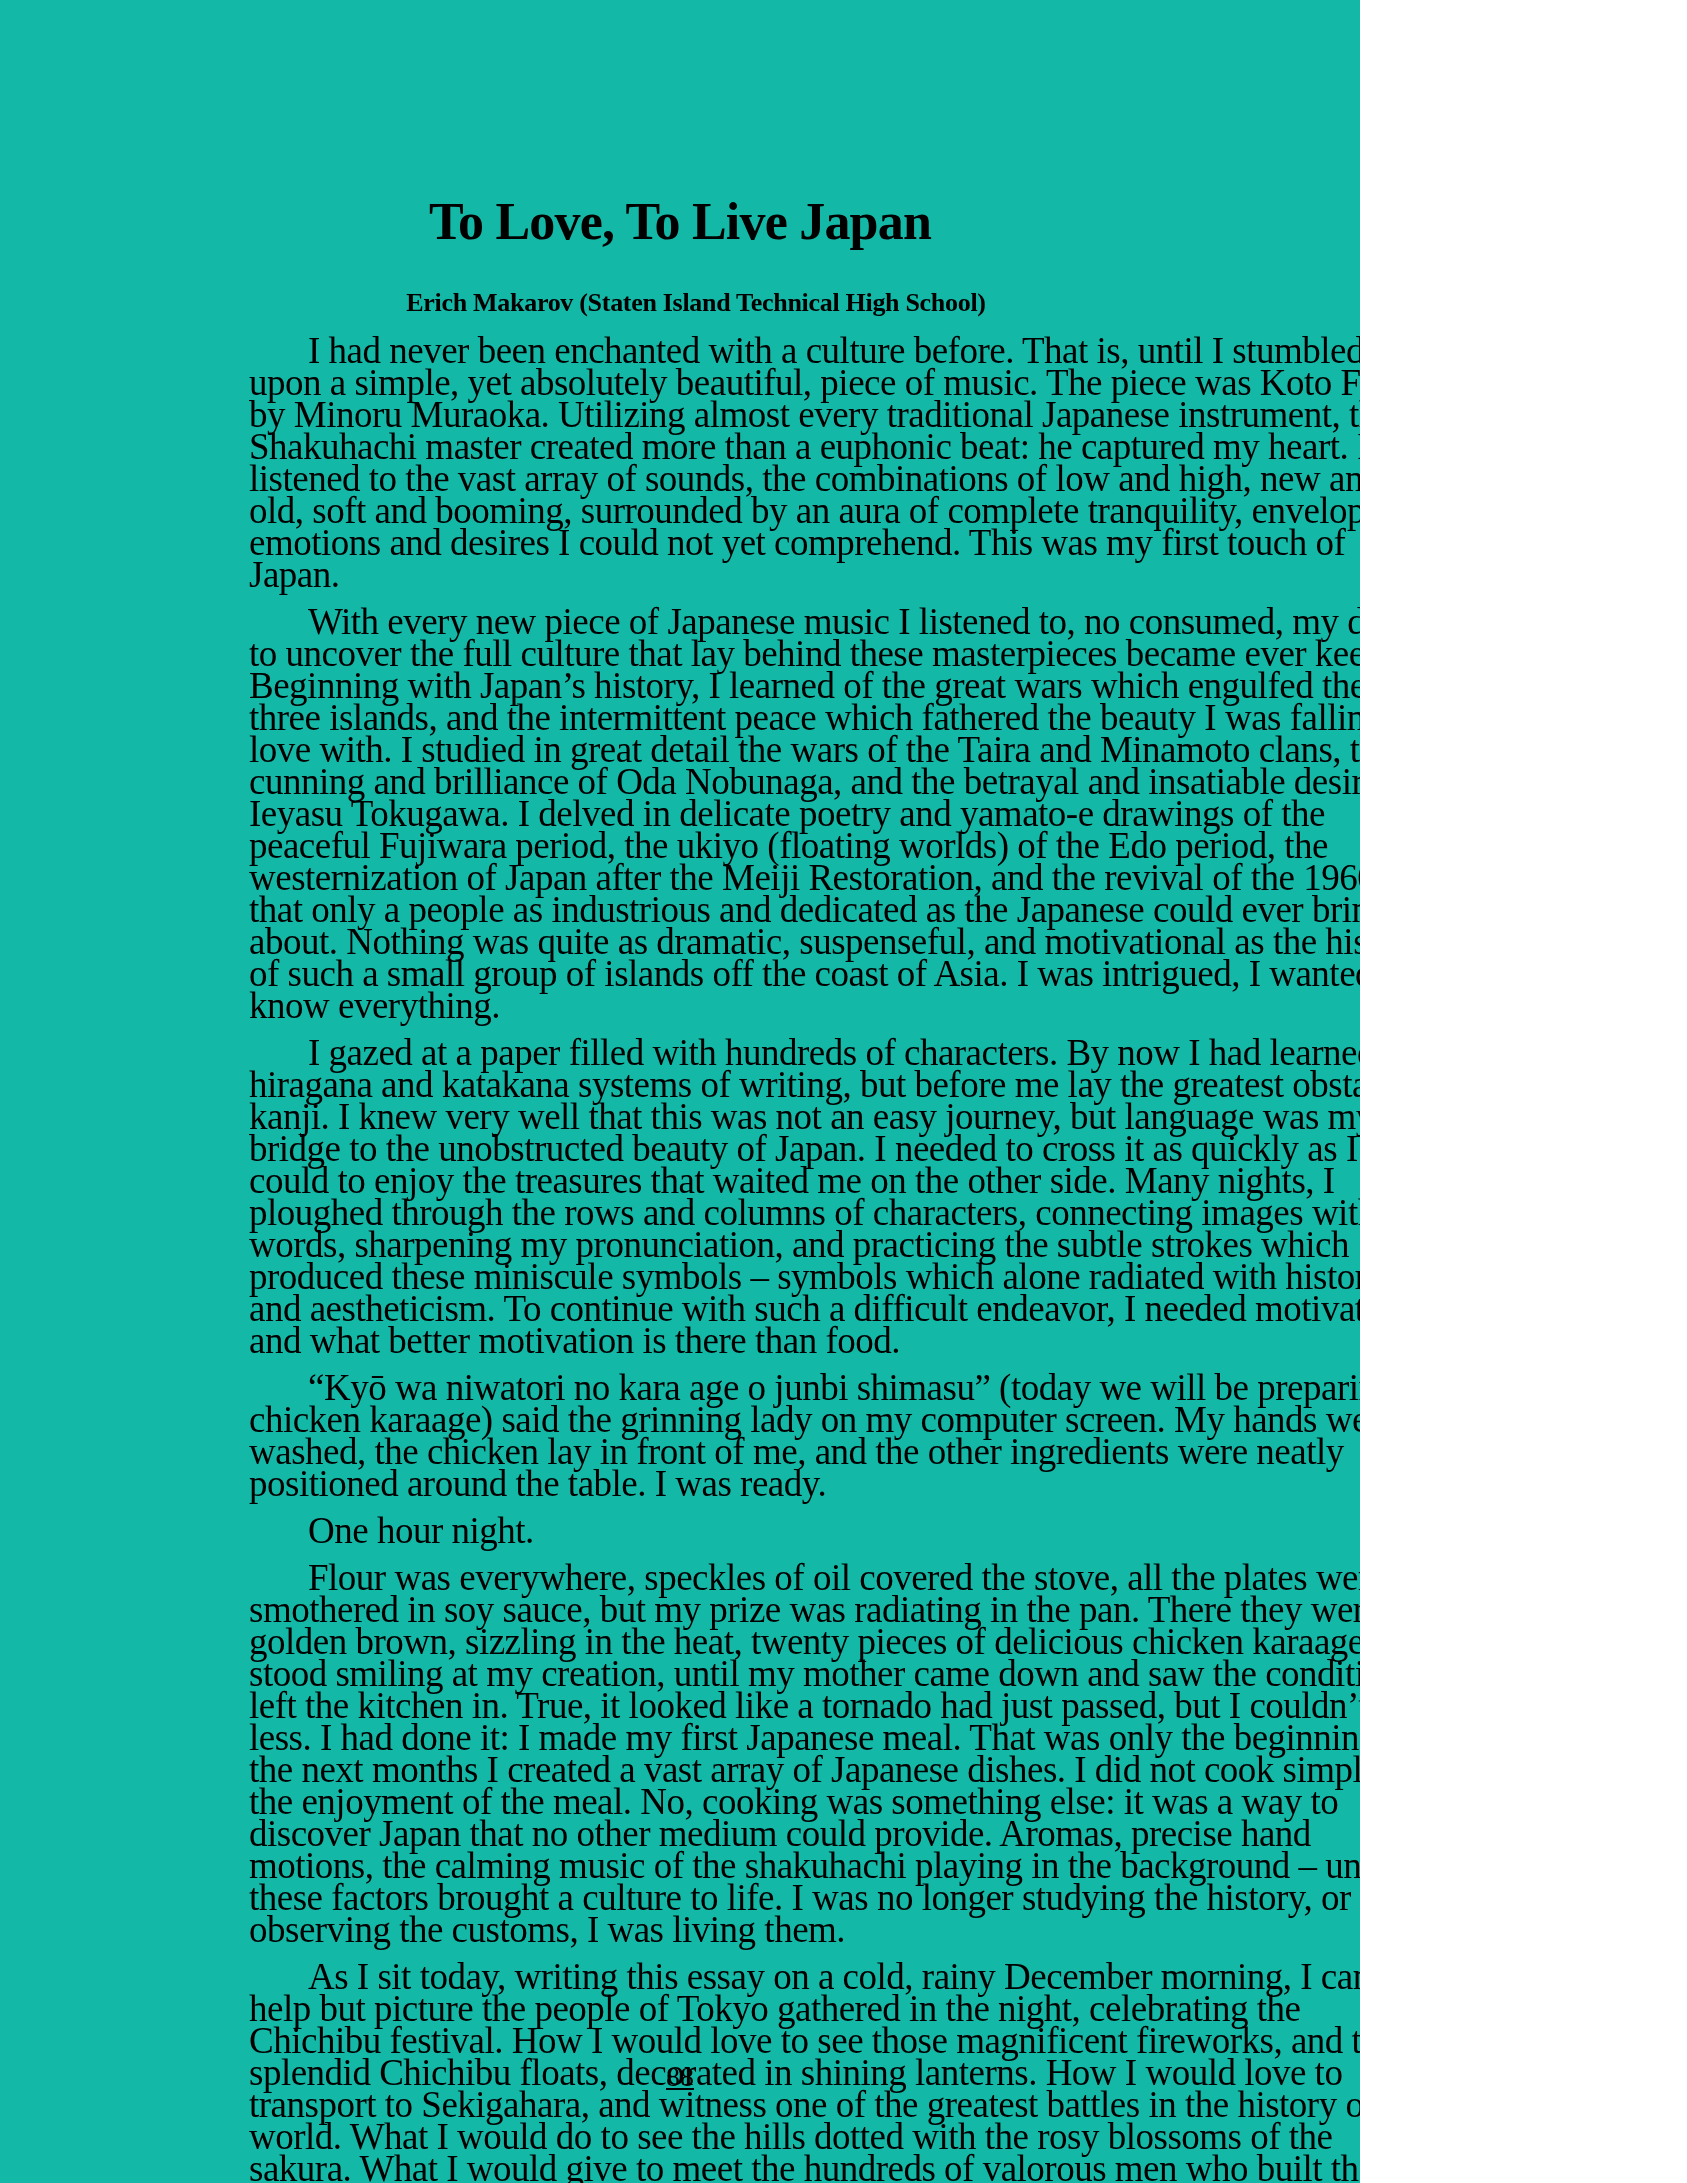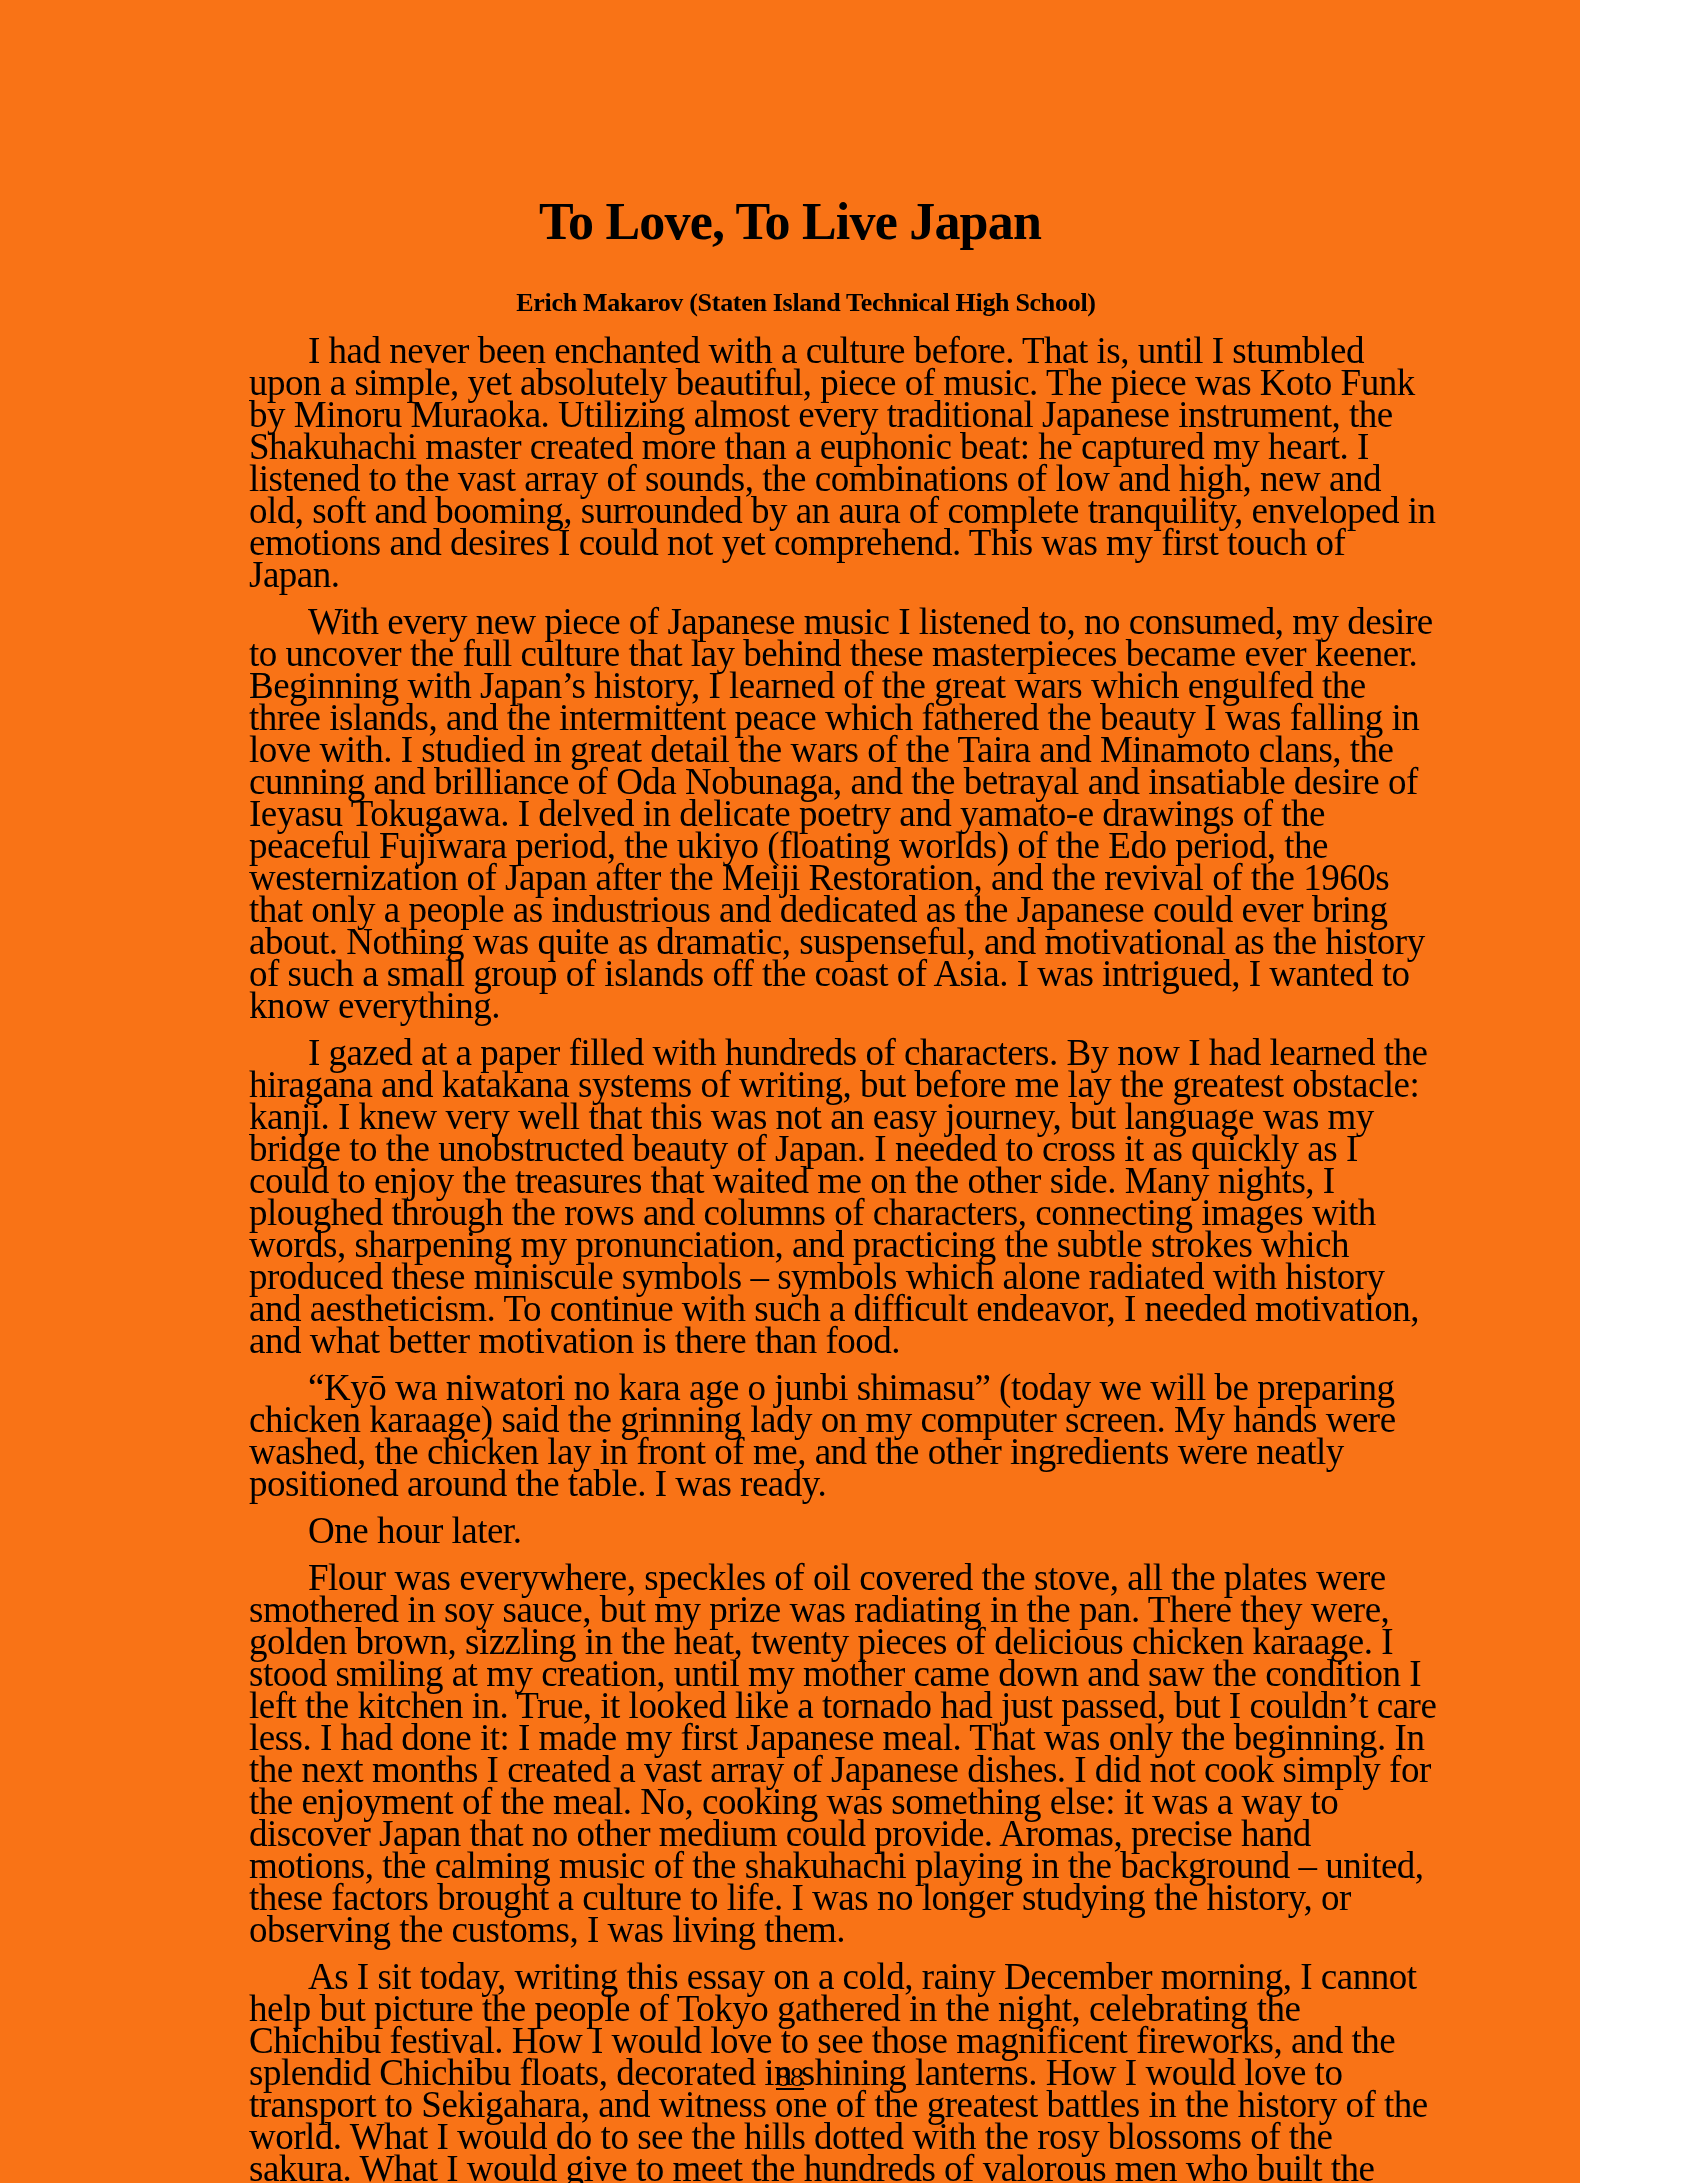--- a/index.html
+++ b/index.html
@@ -10,23 +10,23 @@
   body {
     width: 1687px;
     height: 2183px;
     position: relative;
     font-family: "Liberation Serif", "DejaVu Serif", serif;
     color: #000000;
   }
   .page {
     position: absolute;
     left: 0; top: 0;
-    width: 1580px;
+    width: 1360px;
     height: 2183px;
-    background: #f97316;
+    background: #14b8a6;
     overflow: hidden;
   }
   .title {
     position: absolute;
     top: 193px;
     left: 0;
     width: 100%;
     margin: 0;
     text-align: center;
     font-size: 52px;
@@ -78,21 +78,21 @@
 
   <h1 class="title">To Love, To Live Japan</h1>
 
   <h2 class="byline">Erich Makarov (Staten Island Technical High School)</h2>
 
   <div class="essay-body">
     <p>I had never been enchanted with a culture before. That is, until I stumbled upon a simple, yet absolutely beautiful, piece of music. The piece was Koto Funk by Minoru Muraoka. Utilizing almost every traditional Japanese instrument, the Shakuhachi master created more than a euphonic beat: he captured my heart. I listened to the vast array of sounds, the combinations of low and high, new and old, soft and booming, surrounded by an aura of complete tranquility, enveloped in emotions and desires I could not yet comprehend. This was my first touch of Japan.</p>
     <p>With every new piece of Japanese music I listened to, no consumed, my desire to uncover the full culture that lay behind these masterpieces became ever keener. Beginning with Japan’s history, I learned of the great wars which engulfed the three islands, and the intermittent peace which fathered the beauty I was falling in love with. I studied in great detail the wars of the Taira and Minamoto clans, the cunning and brilliance of Oda Nobunaga, and the betrayal and insatiable desire of Ieyasu Tokugawa. I delved in delicate poetry and yamato-e drawings of the peaceful Fujiwara period, the ukiyo (floating worlds) of the Edo period, the westernization of Japan after the Meiji Restoration, and the revival of the 1960s that only a people as industrious and dedicated as the Japanese could ever bring about. Nothing was quite as dramatic, suspenseful, and motivational as the history of such a small group of islands off the coast of Asia. I was intrigued, I wanted to know everything.</p>
     <p>I gazed at a paper filled with hundreds of characters. By now I had learned the hiragana and katakana systems of writing, but before me lay the greatest obstacle: kanji. I knew very well that this was not an easy journey, but language was my bridge to the unobstructed beauty of Japan. I needed to cross it as quickly as I could to enjoy the treasures that waited me on the other side. Many nights, I ploughed through the rows and columns of characters, connecting images with words, sharpening my pronunciation, and practicing the subtle strokes which produced these miniscule symbols – symbols which alone radiated with history and aestheticism. To continue with such a difficult endeavor, I needed motivation, and what better motivation is there than food.</p>
     <p>“Kyō wa niwatori no kara age o junbi shimasu” (today we will be preparing chicken karaage) said the grinning lady on my computer screen. My hands were washed, the chicken lay in front of me, and the other ingredients were neatly positioned around the table. I was ready.</p>
-    <p>One hour later.</p>
+    <p>One hour night.</p>
     <p>Flour was everywhere, speckles of oil covered the stove, all the plates were smothered in soy sauce, but my prize was radiating in the pan. There they were, golden brown, sizzling in the heat, twenty pieces of delicious chicken karaage. I stood smiling at my creation, until my mother came down and saw the condition I left the kitchen in. True, it looked like a tornado had just passed, but I couldn’t care less. I had done it: I made my first Japanese meal. That was only the beginning. In the next months I created a vast array of Japanese dishes. I did not cook simply for the enjoyment of the meal. No, cooking was something else: it was a way to discover Japan that no other medium could provide. Aromas, precise hand motions, the calming music of the shakuhachi playing in the background – united, these factors brought a culture to life. I was no longer studying the history, or observing the customs, I was living them.</p>
     <p>As I sit today, writing this essay on a cold, rainy December morning, I cannot help but picture the people of Tokyo gathered in the night, celebrating the Chichibu festival. How I would love to see those magnificent fireworks, and the splendid Chichibu floats, decorated in shining lanterns. How I would love to transport to Sekigahara, and witness one of the greatest battles in the history of the world. What I would do to see the hills dotted with the rosy blossoms of the sakura. What I would give to meet the hundreds of valorous men who built the nation of Japan, who created this unique world. People tell me I cannot do it, but they are wrong. I can do it. I do it every day. Even as I am telling you of my dreams, I am living them.</p>
   </div>
 
   <div class="page-number">88</div>
 
 </div>
 
 
 </body></html>

